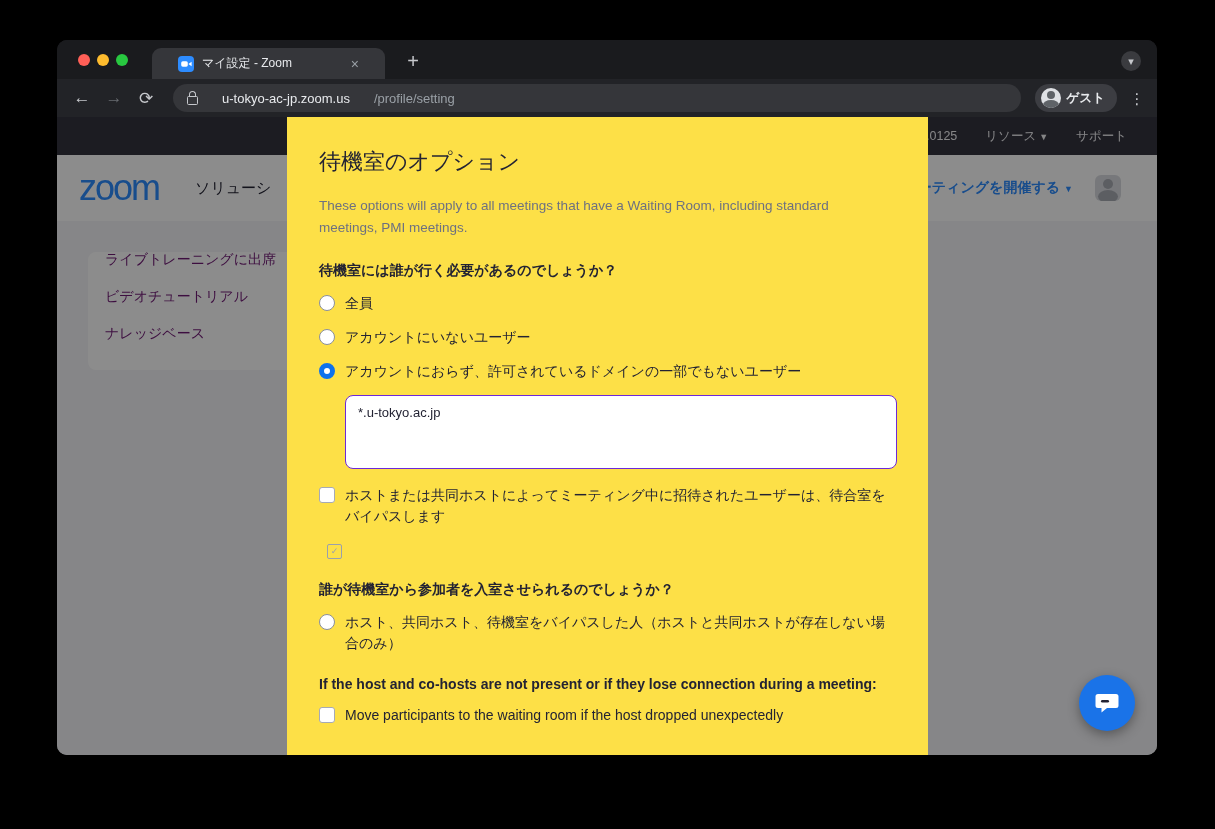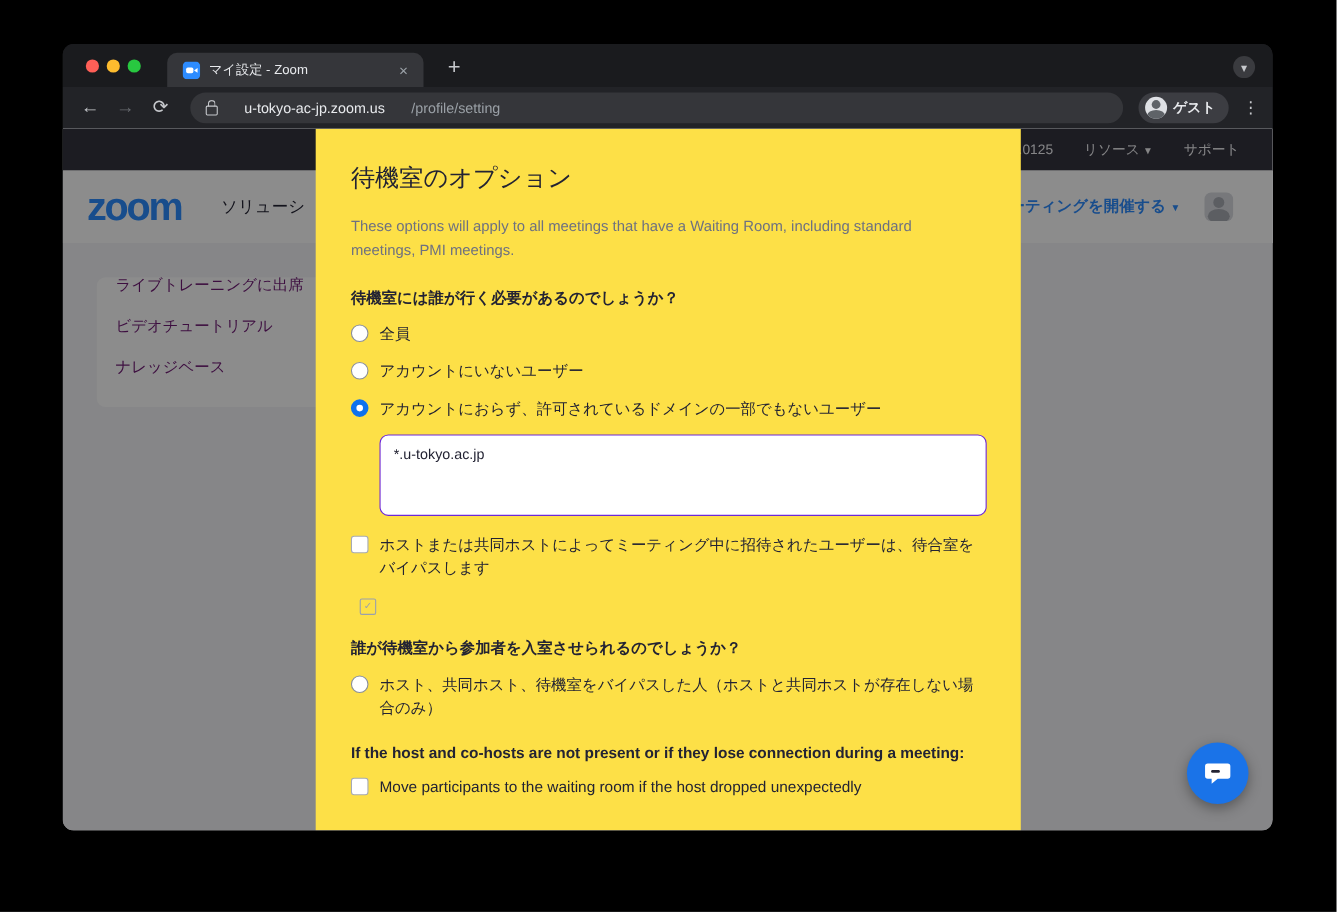--- a/index.html
+++ b/index.html
@@ -8,21 +8,21 @@
     font-family:"Liberation Sans","DejaVu Sans",sans-serif;
     -webkit-font-smoothing:antialiased;
   }
   
   .browser{position:absolute;left:57px;top:40px;width:1100px;height:715px;border-radius:10px;overflow:hidden;background:#202124;box-shadow:0 12px 48px rgba(0,0,0,.65);}
   
   .tabstrip{height:39px;background:#1a1b1e;display:flex;align-items:flex-end;position:relative;}
   .lights{position:absolute;left:21px;top:14px;display:flex;gap:7px;}
   .light{width:12px;height:12px;border-radius:50%;}
   .light.red{background:#ff5f57;} .light.yellow{background:#febc2e;} .light.green{background:#28c840;}
-  .tab{margin-left:95px;width:233px;height:31px;background:#35363a;border-radius:9px 9px 0 0;display:flex;align-items:center;padding:0 14px;box-sizing:border-box;gap:8px;}
+  .tab{margin-left:95px;width:233px;height:31px;background:#35363a;border-radius:9px 9px 0 0;display:flex;align-items:center;padding:0 26px;box-sizing:border-box;gap:8px;}
   .tab-title{flex:1;color:#e8eaed;font-size:12px;white-space:nowrap;overflow:hidden;}
   .tab-close{color:#9aa0a6;font-size:14px;line-height:14px;cursor:pointer;}
   .newtab{color:#c6c8cc;font-size:20px;margin:0 0 6px 16px;width:24px;text-align:center;}
   .profile-circle{margin-left:auto;margin-right:16px;margin-bottom:8px;width:20px;height:20px;border-radius:50%;background:#3a3b3f;color:#c6c8cc;font-size:11px;display:flex;align-items:center;justify-content:center;}
   
   .toolbar{height:38px;background:#222327;display:flex;align-items:center;padding:0 12px;gap:6px;}
   .navbtn{width:26px;height:26px;display:flex;align-items:center;justify-content:center;color:#c6c8cc;font-size:17px;border-radius:50%;}
   .navbtn.disabled{color:#686b70;}
   .urlbar{flex:1;height:28px;background:#35363a;border-radius:14px;display:flex;align-items:center;padding:0 14px;gap:24px;margin:0 8px;}
   .lock{width:9px;height:7px;border:1.4px solid #c6c8cc;border-radius:1.5px;position:relative;margin-top:4px;}
@@ -33,21 +33,21 @@
   .guest-av{width:20px;height:20px;border-radius:50%;background:#dfe1e5;position:relative;overflow:hidden;}
   .guest-av:before{content:"";position:absolute;left:6px;top:3px;width:8px;height:8px;border-radius:50%;background:#5f6368;}
   .guest-av:after{content:"";position:absolute;left:2px;top:12px;width:16px;height:10px;border-radius:50%;background:#5f6368;}
   .guest-label{color:#e8eaed;font-size:12.5px;font-weight:bold;}
   .kebab{color:#c6c8cc;font-size:15px;letter-spacing:0;width:16px;text-align:center;line-height:5px;margin-left:6px;}
   
   .viewport{position:absolute;top:77px;left:0;right:0;bottom:0;background:#f4f4f7;overflow:hidden;}
   .z-topbar{height:38px;background:#33333f;display:flex;align-items:center;justify-content:flex-end;gap:28px;padding-right:30px;color:#f2f2f5;font-size:12.5px;}
   .z-topbar .caret{font-size:9px;margin-left:3px;}
   .z-header{height:66px;background:#fff;display:flex;align-items:center;padding:0 22px;}
-  .z-logo{color:#2D8CFF;font-size:36px;font-weight:bold;letter-spacing:-2px;line-height:1;}
+  .z-logo{color:#2D8CFF;font-size:36px;font-weight:normal;letter-spacing:-2px;line-height:1;}
   .z-nav{margin-left:36px;color:#232333;font-size:15px;white-space:nowrap;}
   .z-host{margin-left:auto;color:#2D8CFF;font-size:14px;font-weight:bold;white-space:nowrap;}
   .z-host .caret{font-size:9px;margin-left:4px;}
   .z-avatar{width:26px;height:26px;border-radius:6px;background:#d9dbe0;margin:0 14px 0 22px;position:relative;overflow:hidden;}
   .z-avatar:before{content:"";position:absolute;left:8px;top:4px;width:10px;height:10px;border-radius:50%;background:#a8abb3;}
   .z-avatar:after{content:"";position:absolute;left:3px;top:15px;width:20px;height:13px;border-radius:50%;background:#a8abb3;}
   .z-body{position:relative;height:534px;}
   .support-panel{position:absolute;left:31px;top:31px;width:256px;height:118px;background:#fff;border-radius:8px;}
   .support-link{position:absolute;left:48px;color:#701a75;font-size:14px;white-space:nowrap;}
   

